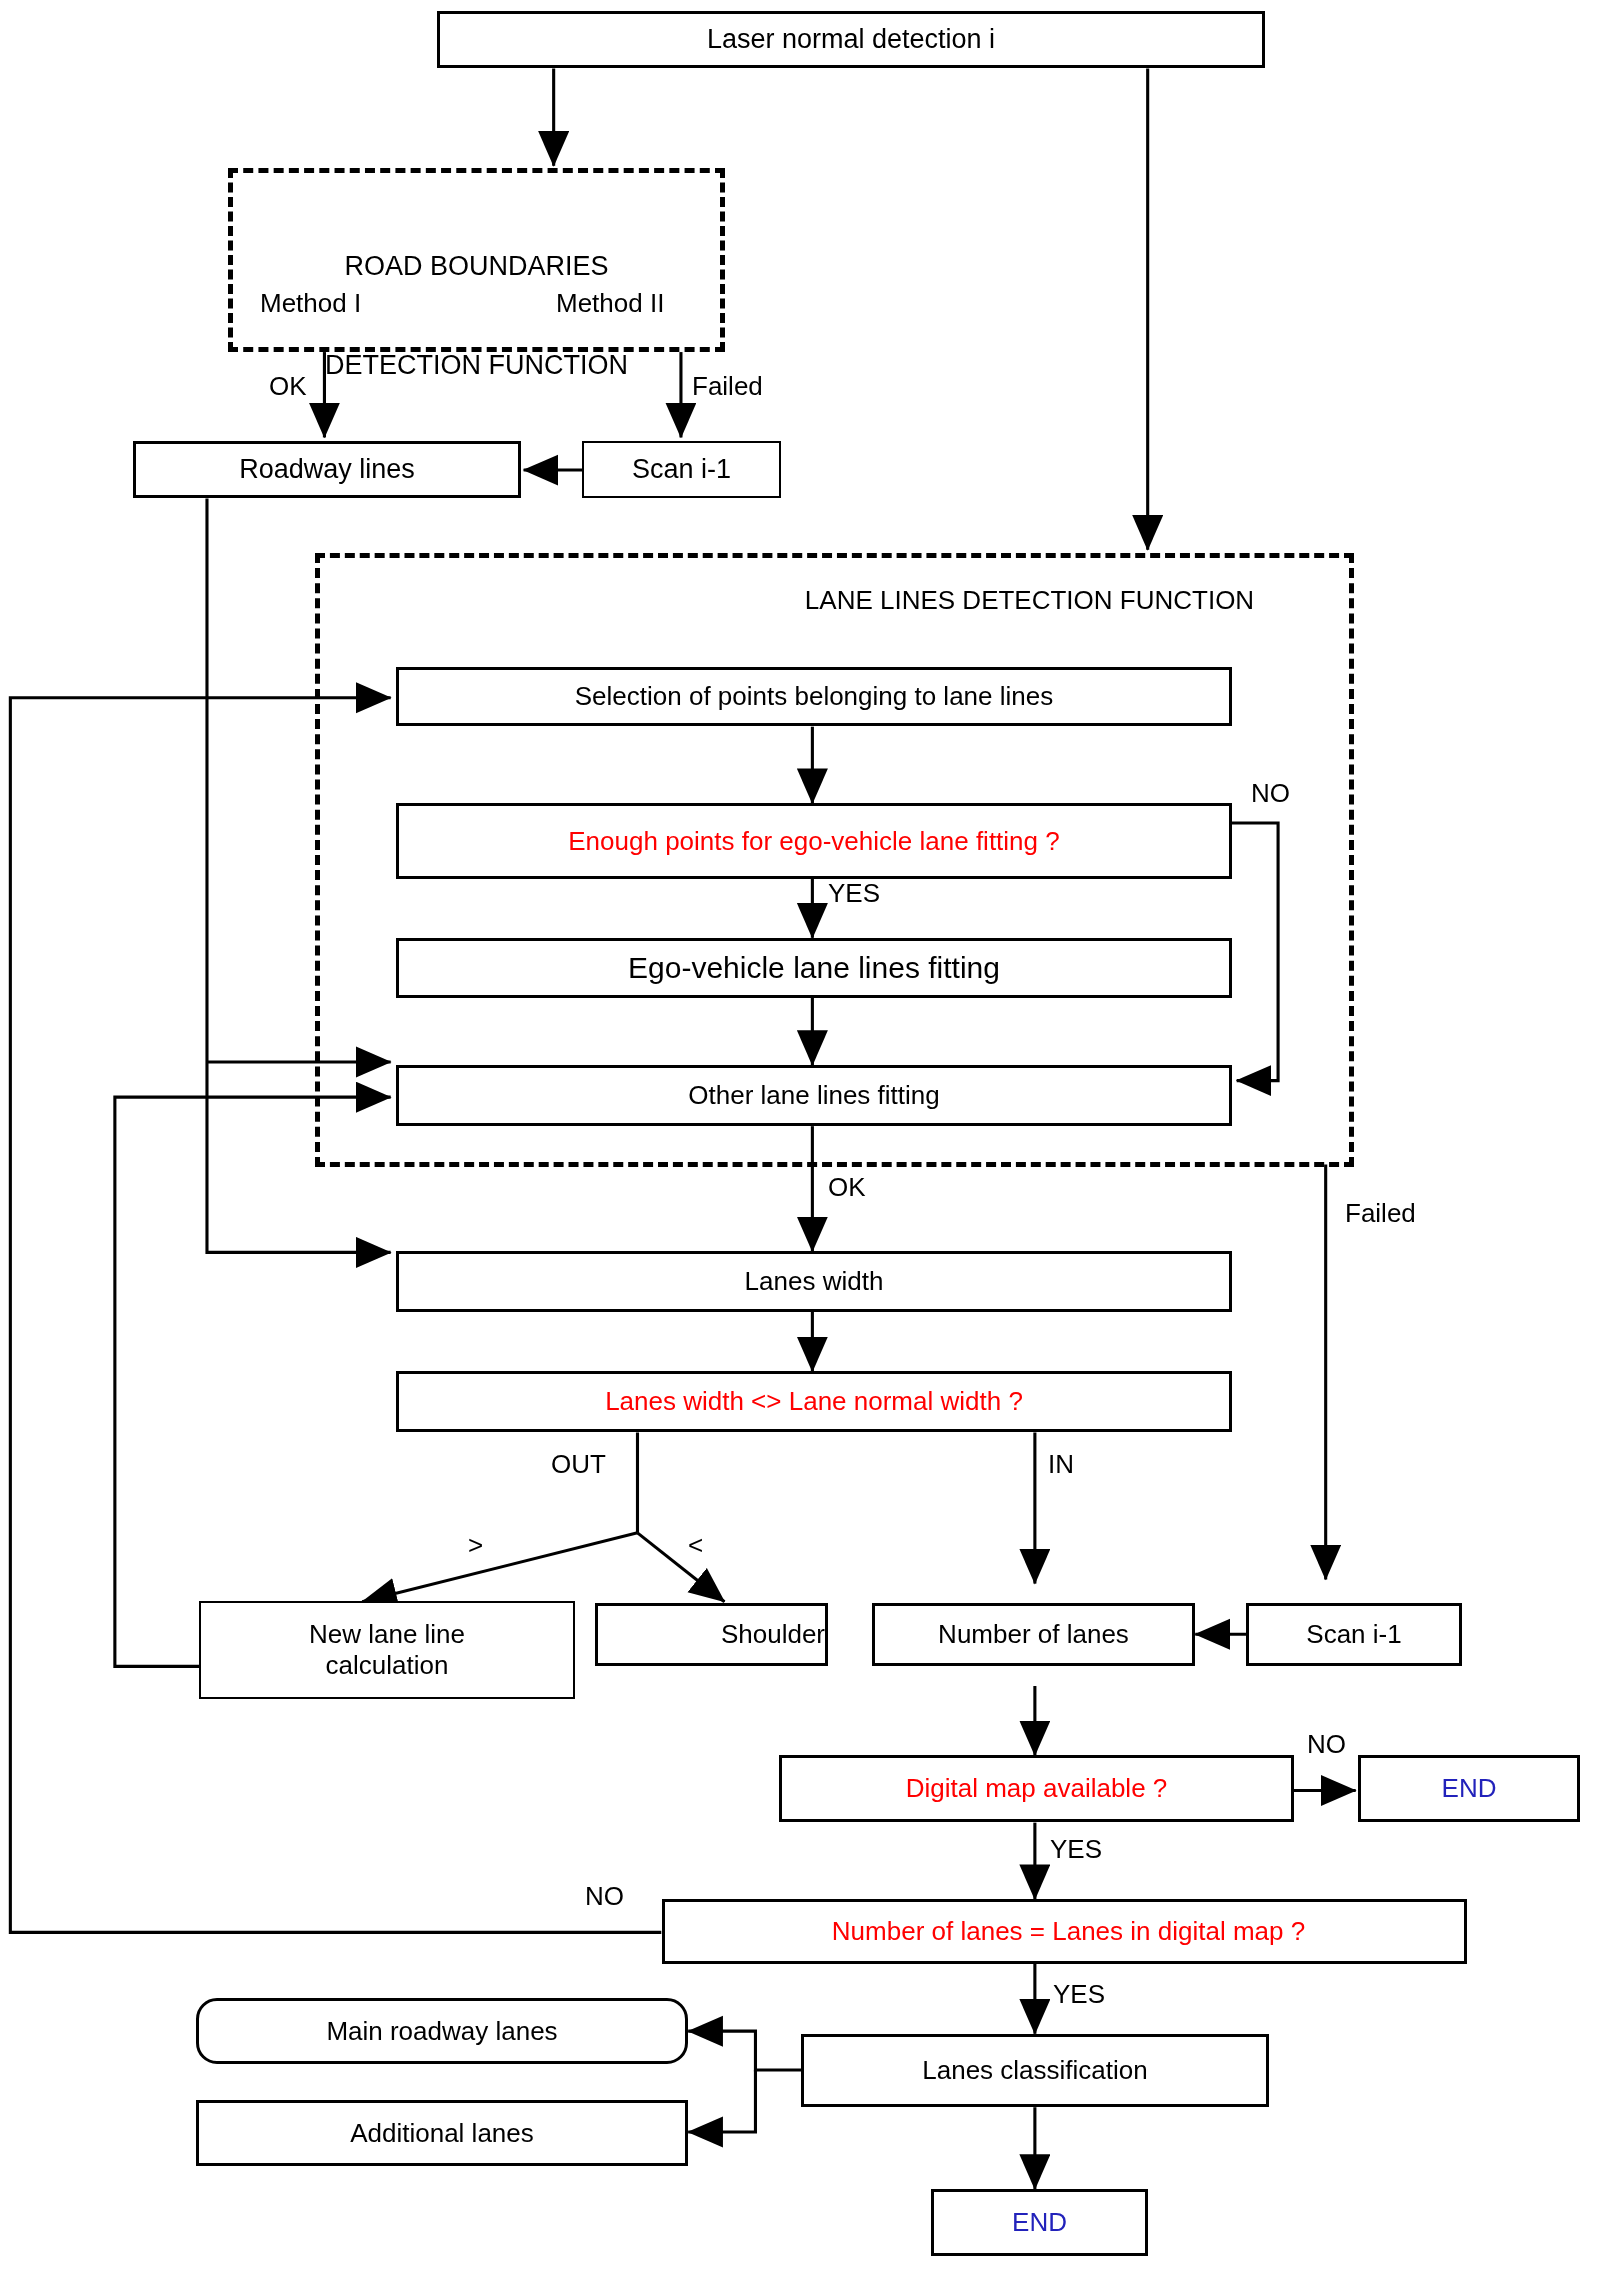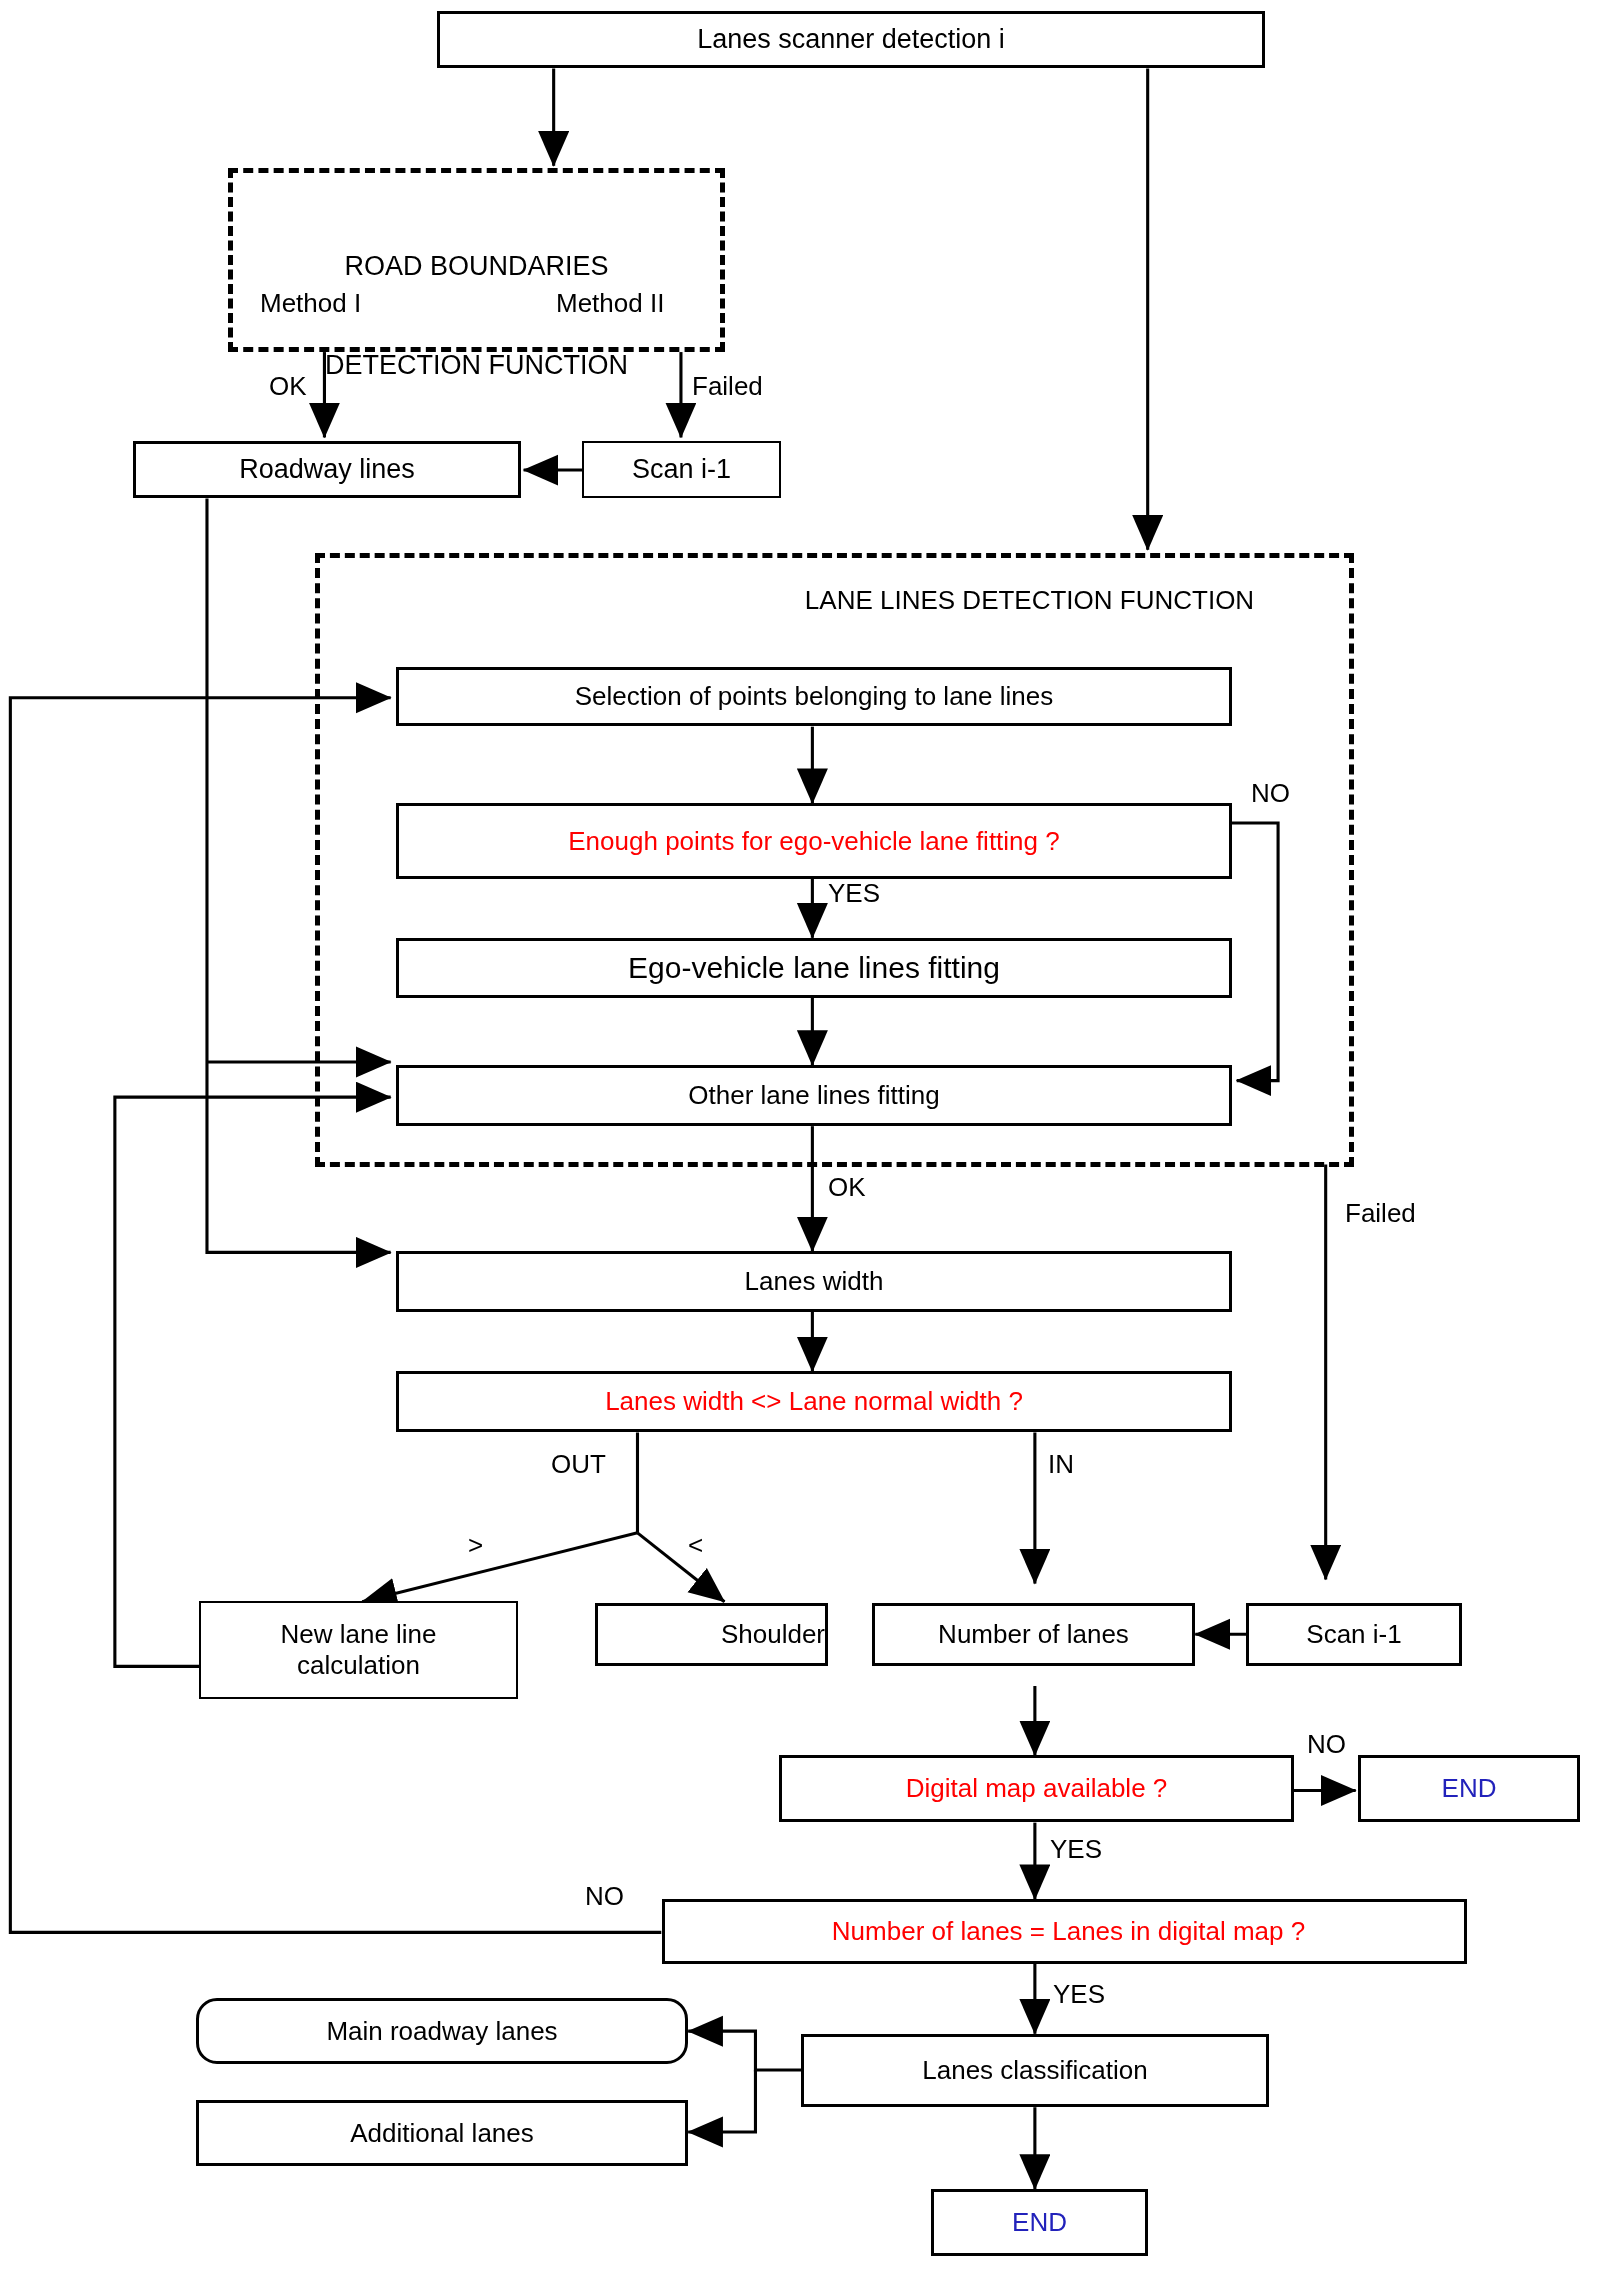--- a/index.html
+++ b/index.html
@@ -113,21 +113,21 @@
     <div>ROAD BOUNDARIES</div>
     <div>DETECTION FUNCTION</div>
   </div>
   <div class="lbl" style="left:260px;top:290px;font-size:26px;">Method I</div>
   <div class="lbl" style="left:556px;top:290px;font-size:26px;">Method II</div>
 
   <div class="grp" style="left:315px;top:553px;width:1039px;height:614px;"></div>
   <div class="grptitle" style="left:724px;top:585px;width:611px;font-size:26px;text-align:center;">LANE LINES DETECTION FUNCTION</div>
 
   <div class="nodebox thick" style="left:437px;top:11.4px;width:828px;height:57px;font-size:27px;">
-    <span>Lanes scanner detection i</span>
+    <span>Laser normal detection i</span>
   </div>
 
   <div class="nodebox thick" style="left:133px;top:441px;width:388px;height:57px;font-size:27px;">
     <span>Roadway lines</span>
   </div>
 
   <div class="nodebox" style="left:582px;top:441px;width:199px;height:57px;font-size:27px;">
     <span>Scan i-1</span>
   </div>
 
@@ -148,21 +148,21 @@
   </div>
 
   <div class="nodebox thick" style="left:396px;top:1251px;width:836px;height:61px;font-size:26px;">
     <span>Lanes width</span>
   </div>
 
   <div class="nodebox thick" style="left:396px;top:1371px;width:836px;height:61px;font-size:26px;">
     <span class="red">Lanes width &lt;&gt; Lane normal width ?</span>
   </div>
 
-  <div class="nodebox" style="left:199px;top:1601px;width:319px;height:98px;font-size:26px;white-space:pre-line;">
+  <div class="nodebox" style="left:199px;top:1601px;width:376px;height:98px;font-size:26px;white-space:pre-line;">
     <span>New lane line
 calculation</span>
   </div>
 
   <div class="nodebox thick" style="left:595px;top:1603px;width:233px;height:63px;font-size:26px;justify-content:flex-end;">
     <span>Shoulder</span>
   </div>
 
   <div class="nodebox thick" style="left:872px;top:1603px;width:323px;height:63px;font-size:26px;">
     <span>Number of lanes</span>

